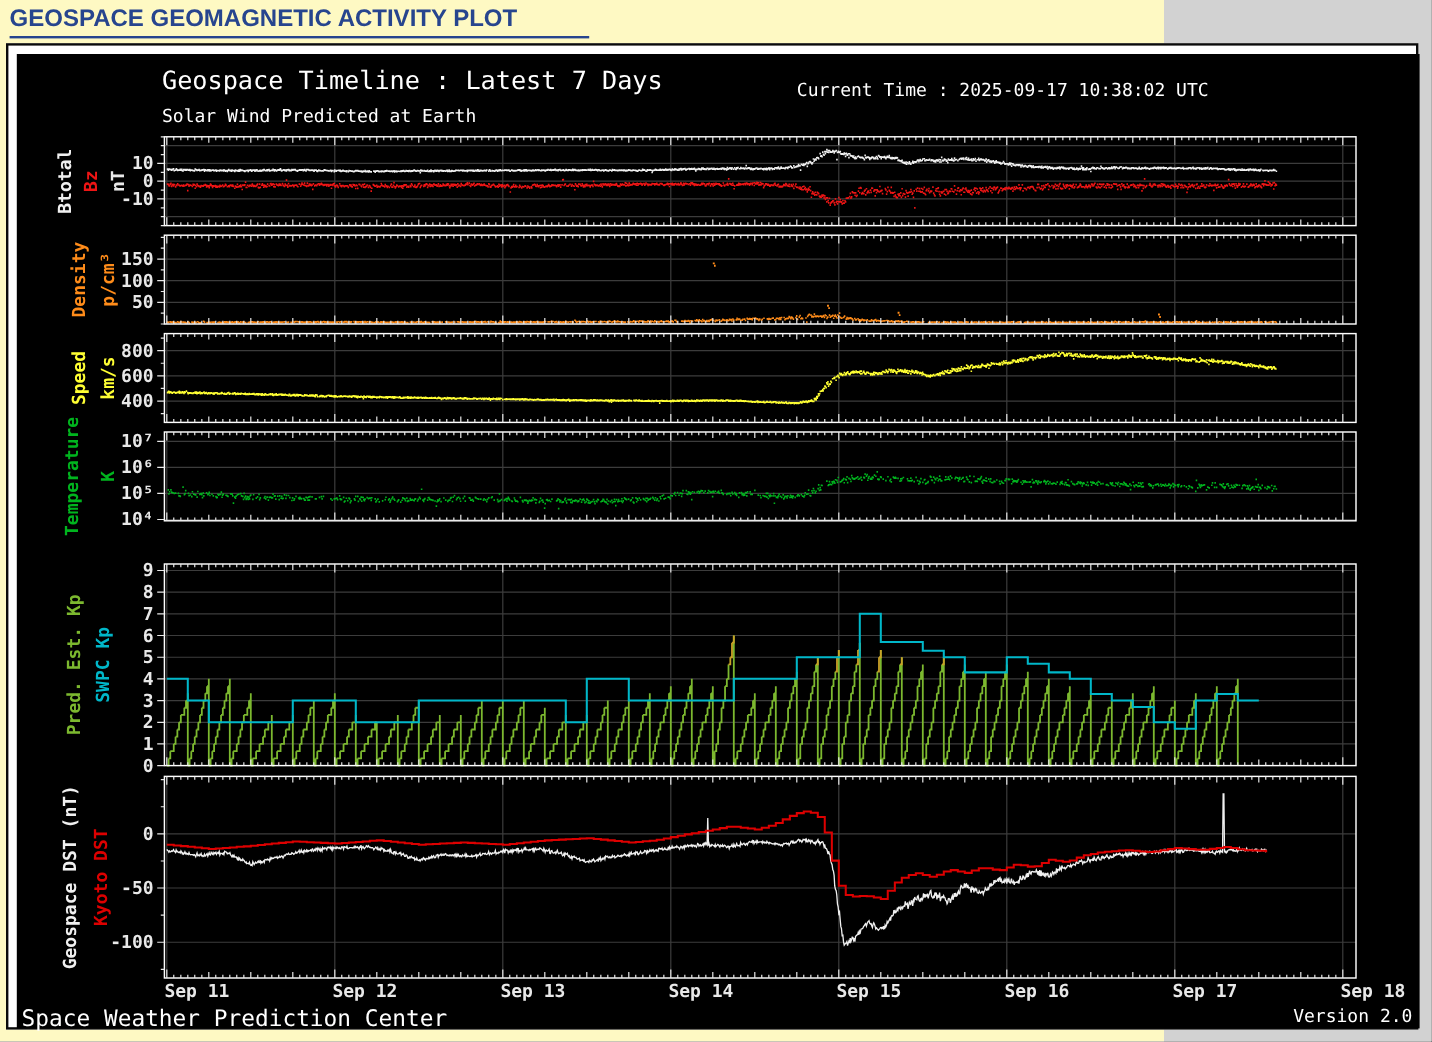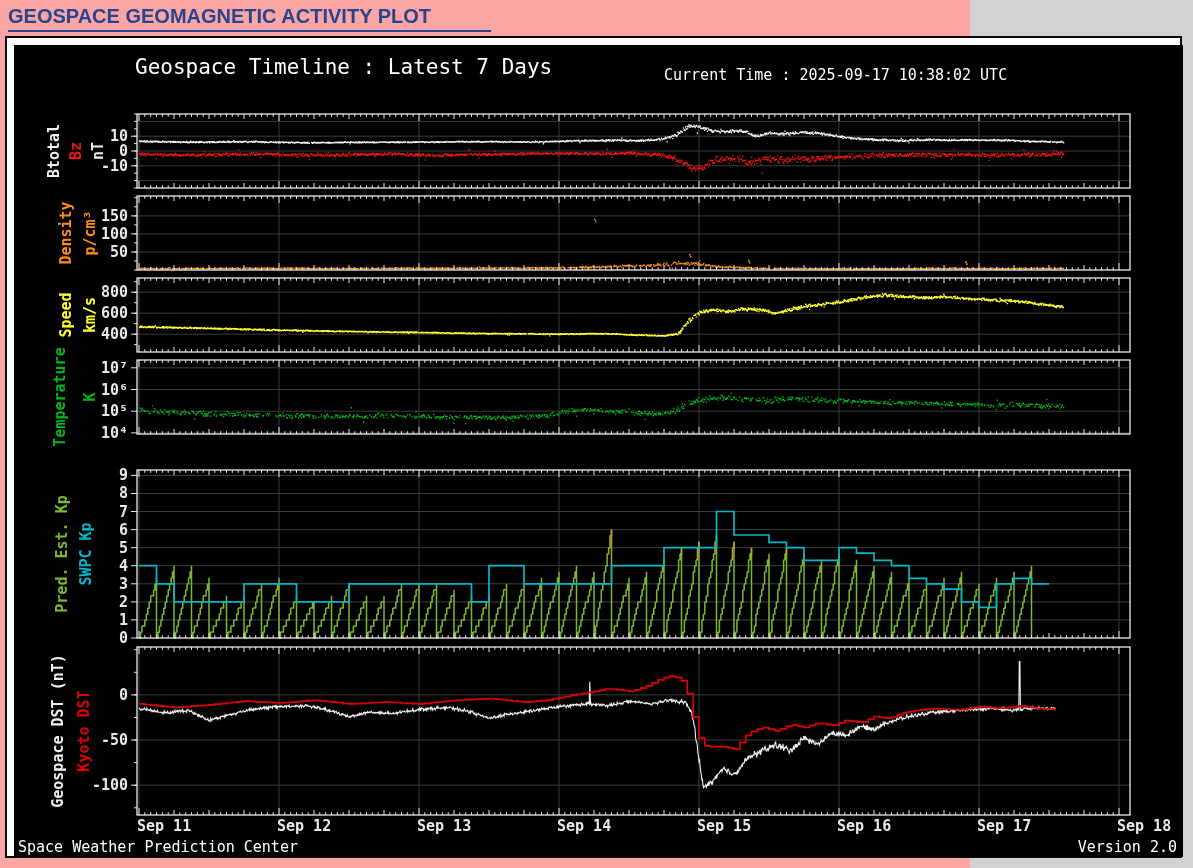--- a/index.html
+++ b/index.html
@@ -1,27 +1,27 @@
 <!DOCTYPE html>
 <html><head>
 <meta charset="utf-8">
 <style>
   html,body{margin:0;padding:0;background:#d2d2d2;width:1193px;height:868px;overflow:hidden;}
-  .page{position:relative;width:970px;height:868px;background:#fca5a5;font-family:"Liberation Sans",sans-serif;text-align:right;}
+  .page{position:relative;width:970px;height:868px;background:#fef9c3;font-family:"Liberation Sans",sans-serif;text-align:right;}
   .hdr{position:absolute;left:8px;top:5px;font-size:20px;font-weight:bold;color:#27458e;letter-spacing:0px;}
   .hdr-rule{position:absolute;left:8px;top:30px;width:483px;height:2px;background:#27458e;}
   .frame{position:absolute;left:5px;top:36px;width:1177px;height:822px;background:#ffffff;border:2px solid #0a0a0a;box-sizing:border-box;}
   .black{position:absolute;left:7px;top:7px;width:1169px;height:812px;background:#000000;}
   .black .txt{position:absolute;color:#ffffff;font-family:"DejaVu Sans Mono","Liberation Mono",monospace;font-weight:normal;white-space:pre;}
   .t1{left:121px;top:10px;font-size:21px;}
   .t2{left:650px;top:21px;font-size:15px;}
   .t3{left:121px;top:43px;font-size:15px;}
   .t4{left:668px;top:46px;font-size:15px;}
   .t5{left:121px;top:396px;font-size:15px;}
-  .f1{left:4px;top:793px;font-size:15px;color:#e8e8e8;}
+  .f1{left:4px;top:793px;font-size:19px;color:#e8e8e8;}
   .f2{right:6px;top:793px;font-size:15px;color:#e8e8e8;margin-left:48px;}
   #plot-svg{position:absolute;left:0;top:0;}
   #plot-svg text{font-family:"DejaVu Sans Mono","Liberation Mono",monospace;}
 </style>
 </head>
 <body>
 
 <div class="page">
   <div class="hdr">GEOSPACE GEOMAGNETIC ACTIVITY PLOT</div>
   <div class="hdr-rule"></div>
@@ -106,17 +106,18 @@
           <text x="263" y="786" fill="#e8e8e8" font-size="15" font-weight="bold" text-anchor="start">Sep 12</text>
           <text x="403" y="786" fill="#e8e8e8" font-size="15" font-weight="bold" text-anchor="start">Sep 13</text>
           <text x="543" y="786" fill="#e8e8e8" font-size="15" font-weight="bold" text-anchor="start">Sep 14</text>
           <text x="683" y="786" fill="#e8e8e8" font-size="15" font-weight="bold" text-anchor="start">Sep 15</text>
           <text x="823" y="786" fill="#e8e8e8" font-size="15" font-weight="bold" text-anchor="start">Sep 16</text>
           <text x="963" y="786" fill="#e8e8e8" font-size="15" font-weight="bold" text-anchor="start">Sep 17</text>
           <text x="1103" y="786" fill="#e8e8e8" font-size="15" font-weight="bold" text-anchor="start">Sep 18</text>
         </svg>
       <div class="txt t1">Geospace Timeline : Latest 7 Days</div>
       <div class="txt t2">Current Time : 2025-09-17 10:38:02 UTC</div>
+      <div class="txt t3">Solar Wind Predicted at Earth</div>
       <div class="txt f1">Space Weather Prediction Center</div>
       <div class="txt f2">Version 2.0</div>
     </div>
   </div>
 </div>
 
 </body></html>

